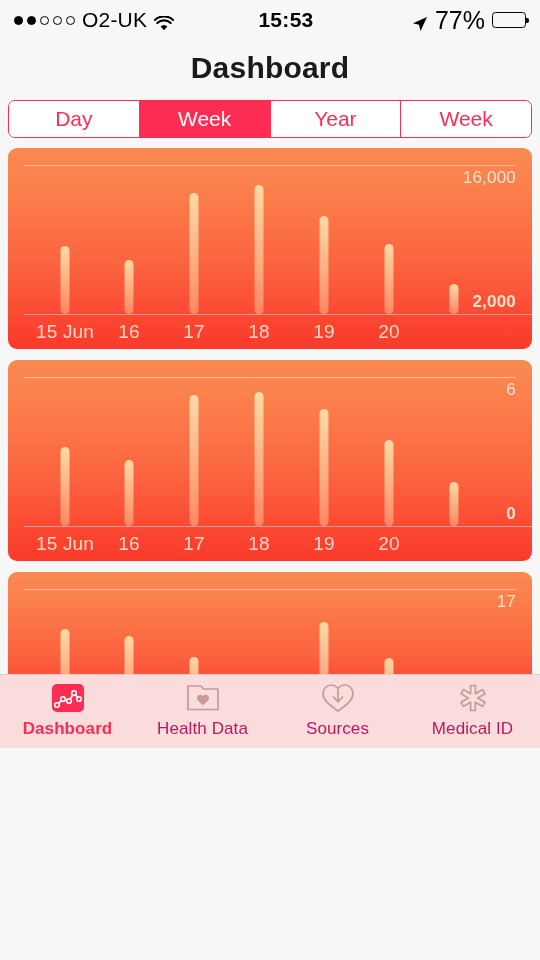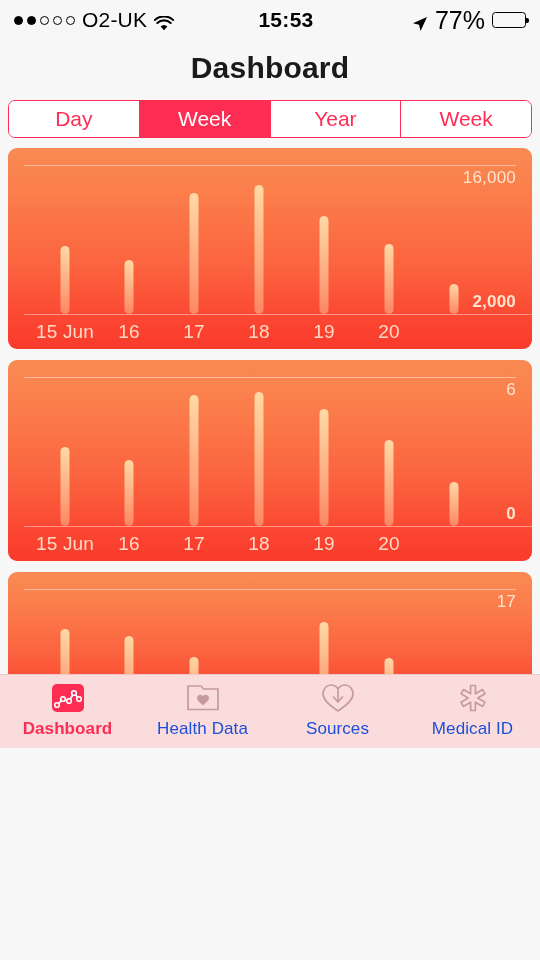--- a/index.html
+++ b/index.html
@@ -99,21 +99,21 @@
   }
   .xlabel.today { color: #FFFFFF; font-weight: 700; margin-top: 24px; }
 
   
   .tabbar {
     position: absolute; left: 0; bottom: 0; width: 540px; height: 74px;
     background: #FBDCDC; border-top: 1px solid #EDC8C8;
     display: flex; align-items: flex-start; padding-top: 6px;
   }
   .tab { flex: 1 1 0; display: flex; flex-direction: column; align-items: center; gap: 4px; cursor: pointer; }
-  .tab-label { font-size: 17px; color: #1d4ed8; letter-spacing: .1px; }
+  .tab-label { font-size: 17px; color: #be185d; letter-spacing: .1px; }
   .tab.active .tab-label { color: #FC2C52; font-weight: 600; }
   .tab-icon { width: 42px; height: 34px; display: flex; align-items: center; justify-content: center; }
 </style>
 </head>
 <body>
 
 <div id="app">
 
   <div class="status-bar">
     <div class="sb-left">

